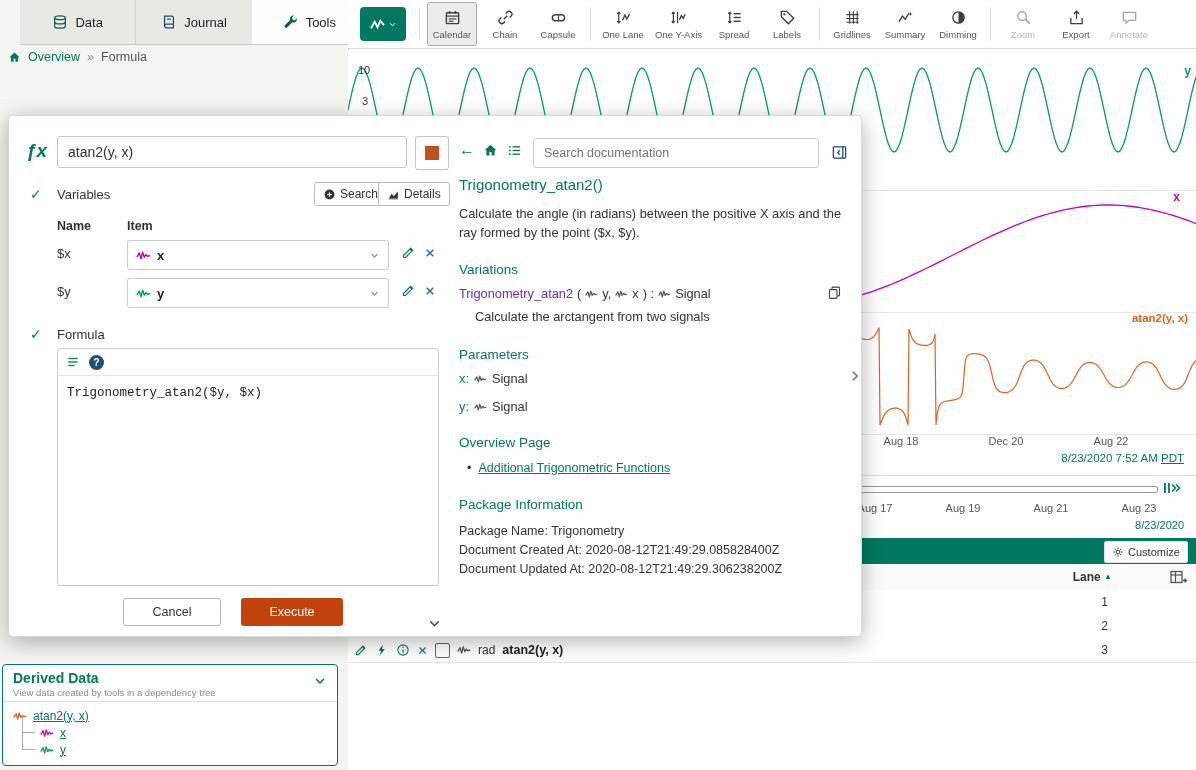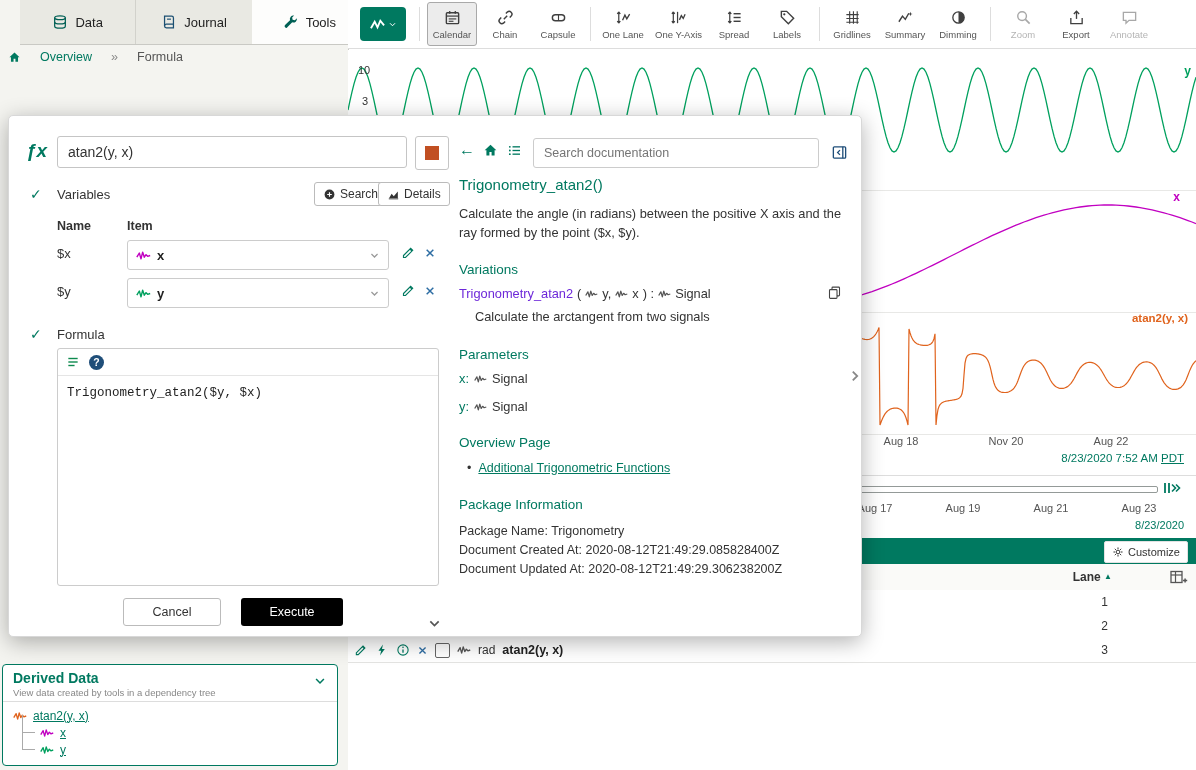--- a/index.html
+++ b/index.html
@@ -6,21 +6,21 @@
   body{width:1196px;height:770px;position:relative;overflow:hidden;background:#fff;
        font-family:"Liberation Sans","DejaVu Sans",sans-serif;font-size:12px;color:#333;}
   .abs{position:absolute;}
   svg.ic{display:inline-block;vertical-align:middle;}
   
   #left-panel{position:absolute;left:0;top:0;width:348px;height:770px;background:#f4f4f0;border-right:1px solid #c9c9c4;}
   #tabbar{position:absolute;left:0;top:0;width:348px;height:44px;background:#e9e9e3;border-bottom:1px solid #c9c9c4;display:flex;margin-left:20px;}
   .tab{flex:1;display:flex;align-items:center;justify-content:center;gap:7px;font-size:13px;color:#222;border-right:1px solid #d2d2cc;cursor:pointer;}
   .tab.active{background:#fdfdfc;}
   .tab .ic{color:#006055;}
-  #breadcrumb{position:absolute;left:8px;top:50px;display:flex;align-items:center;gap:19px;font-size:12.5px;}
+  #breadcrumb{position:absolute;left:8px;top:50px;display:flex;align-items:center;gap:7px;font-size:12.5px;}
   #breadcrumb .crumb-link{color:#007960;}
   #breadcrumb .sep{color:#888;}
   #breadcrumb .crumb-cur{color:#555;}
   
   #main-toolbar{position:absolute;left:348px;top:0;width:848px;height:49px;background:#fff;border-bottom:1px solid #ddd;display:flex;align-items:center;padding-left:12px;box-sizing:border-box;gap:3px;}
   #trend-btn{width:46px;height:34px;background:#007960;border-radius:4px;display:flex;align-items:center;justify-content:center;gap:2px;color:#fff;cursor:pointer;margin-right:6px;}
   .tb-sep{width:1px;height:34px;background:#ddd;margin:0 4px;}
   .tb-item{display:flex;flex-direction:column;align-items:center;justify-content:center;gap:3px;min-width:42px;height:42px;padding:0 3px;color:#3f3f3f;cursor:pointer;border:1px solid transparent;}
   .tb-item .lbl{font-size:9.5px;color:#555;white-space:nowrap;}
   .tb-item.selected{background:#ececec;border:1px solid #a9a9a9;border-radius:3px;}
@@ -60,21 +60,21 @@
   .mini-btn{height:24px;border:1px solid #bbb;border-radius:3px;background:#fff;display:flex;align-items:center;gap:4px;padding:0 8px;font-size:12px;color:#333;cursor:pointer;box-sizing:border-box;}
   .col-head{font-size:12.5px;font-weight:bold;color:#333;}
   .var-select{position:absolute;width:262px;height:30px;border:1px solid #ccc;border-radius:3px;background:#fff;display:flex;align-items:center;gap:6px;padding:0 8px;box-sizing:border-box;cursor:pointer;}
   .var-select .vname{font-size:13px;font-weight:bold;color:#222;}
   .var-select .caret{margin-left:auto;color:#999;}
   #formula-editor{position:absolute;left:48px;top:232px;width:382px;height:238px;border:1px solid #ccc;border-radius:3px;box-sizing:border-box;}
   #editor-toolbar{height:26px;border-bottom:1px solid #e5e5e5;display:flex;align-items:center;gap:9px;padding:0 8px;}
   #help-circle{width:15px;height:15px;border-radius:50%;background:#1f4e79;color:#fff;font-size:10.5px;font-weight:bold;display:flex;align-items:center;justify-content:center;cursor:pointer;}
   #formula-code{padding:10px 9px;font-family:"Liberation Mono","DejaVu Sans Mono",monospace;font-size:12.5px;color:#222;}
   #cancel-btn{position:absolute;left:114px;top:482px;width:98px;height:28px;border:1px solid #bbb;border-radius:3px;background:#fff;font-size:12.5px;color:#333;cursor:pointer;font-family:inherit;}
-  #execute-btn{position:absolute;left:232px;top:482px;width:102px;height:28px;border:none;border-radius:3px;background:#000000;font-size:12.5px;color:#fff;cursor:pointer;font-family:inherit;}
+  #execute-btn{position:absolute;left:232px;top:482px;width:102px;height:28px;border:none;border-radius:3px;background:#c2410c;font-size:12.5px;color:#fff;cursor:pointer;font-family:inherit;}
   #modal-collapse{position:absolute;left:418px;top:500px;color:#555;cursor:pointer;}
   #doc-search{position:absolute;left:524px;top:22px;width:286px;height:30px;border:1px solid #ccc;border-radius:3px;padding:0 10px;box-sizing:border-box;font-size:12.5px;color:#333;font-family:inherit;}
   #doc-title{position:absolute;left:450px;top:60px;font-size:15px;color:#007960;}
   #doc-desc{position:absolute;left:450px;top:88px;width:398px;font-size:12.8px;color:#333;line-height:1.5;}
   .doc-h{position:absolute;font-size:13.5px;color:#007960;}
   #variation-row{position:absolute;left:450px;top:170px;display:flex;align-items:center;gap:4px;font-size:12.8px;color:#333;}
   #variation-row .fn{font-weight:normal;color:#6d28d9;}
   #variation-desc{position:absolute;left:466px;top:193px;font-size:12.8px;color:#333;}
   .param-row{position:absolute;display:flex;align-items:center;gap:5px;font-size:12.8px;}
   .param-row .pn{color:#007960;}
@@ -410,21 +410,21 @@
     <path id="wave-y" stroke="currentColor" fill="none" stroke-width="1.3" d="M0.0,60.0L2.0,50.7L4.0,41.8L6.0,33.8L8.0,27.2L10.0,22.2L12.0,19.1L14.0,18.0L16.0,19.1L18.0,22.2L20.0,27.2L22.0,33.8L24.0,41.8L26.0,50.7L28.0,60.0L30.0,69.3L32.0,78.2L34.0,86.2L36.0,92.8L38.0,97.8L40.0,100.9L42.0,102.0L44.0,100.9L46.0,97.8L48.0,92.8L50.0,86.2L52.0,78.2L54.0,69.3L56.0,60.0L58.0,50.7L60.0,41.8L62.0,33.8L64.0,27.2L66.0,22.2L68.0,19.1L70.0,18.0L72.0,19.1L74.0,22.2L76.0,27.2L78.0,33.8L80.0,41.8L82.0,50.7L84.0,60.0L86.0,69.3L88.0,78.2L90.0,86.2L92.0,92.8L94.0,97.8L96.0,100.9L98.0,102.0L100.0,100.9L102.0,97.8L104.0,92.8L106.0,86.2L108.0,78.2L110.0,69.3L112.0,60.0L114.0,50.7L116.0,41.8L118.0,33.8L120.0,27.2L122.0,22.2L124.0,19.1L126.0,18.0L128.0,19.1L130.0,22.2L132.0,27.2L134.0,33.8L136.0,41.8L138.0,50.7L140.0,60.0L142.0,69.3L144.0,78.2L146.0,86.2L148.0,92.8L150.0,97.8L152.0,100.9L154.0,102.0L156.0,100.9L158.0,97.8L160.0,92.8L162.0,86.2L164.0,78.2L166.0,69.3L168.0,60.0L170.0,50.7L172.0,41.8L174.0,33.8L176.0,27.2L178.0,22.2L180.0,19.1L182.0,18.0L184.0,19.1L186.0,22.2L188.0,27.2L190.0,33.8L192.0,41.8L194.0,50.7L196.0,60.0L198.0,69.3L200.0,78.2L202.0,86.2L204.0,92.8L206.0,97.8L208.0,100.9L210.0,102.0L212.0,100.9L214.0,97.8L216.0,92.8L218.0,86.2L220.0,78.2L222.0,69.3L224.0,60.0L226.0,50.7L228.0,41.8L230.0,33.8L232.0,27.2L234.0,22.2L236.0,19.1L238.0,18.0L240.0,19.1L242.0,22.2L244.0,27.2L246.0,33.8L248.0,41.8L250.0,50.7L252.0,60.0L254.0,69.3L256.0,78.2L258.0,86.2L260.0,92.8L262.0,97.8L264.0,100.9L266.0,102.0L268.0,100.9L270.0,97.8L272.0,92.8L274.0,86.2L276.0,78.2L278.0,69.3L280.0,60.0L282.0,50.7L284.0,41.8L286.0,33.8L288.0,27.2L290.0,22.2L292.0,19.1L294.0,18.0L296.0,19.1L298.0,22.2L300.0,27.2L302.0,33.8L304.0,41.8L306.0,50.7L308.0,60.0L310.0,69.3L312.0,78.2L314.0,86.2L316.0,92.8L318.0,97.8L320.0,100.9L322.0,102.0L324.0,100.9L326.0,97.8L328.0,92.8L330.0,86.2L332.0,78.2L334.0,69.3L336.0,60.0L338.0,50.7L340.0,41.8L342.0,33.8L344.0,27.2L346.0,22.2L348.0,19.1L350.0,18.0L352.0,19.1L354.0,22.2L356.0,27.2L358.0,33.8L360.0,41.8L362.0,50.7L364.0,60.0L366.0,69.3L368.0,78.2L370.0,86.2L372.0,92.8L374.0,97.8L376.0,100.9L378.0,102.0L380.0,100.9L382.0,97.8L384.0,92.8L386.0,86.2L388.0,78.2L390.0,69.3L392.0,60.0L394.0,50.7L396.0,41.8L398.0,33.8L400.0,27.2L402.0,22.2L404.0,19.1L406.0,18.0L408.0,19.1L410.0,22.2L412.0,27.2L414.0,33.8L416.0,41.8L418.0,50.7L420.0,60.0L422.0,69.3L424.0,78.2L426.0,86.2L428.0,92.8L430.0,97.8L432.0,100.9L434.0,102.0L436.0,100.9L438.0,97.8L440.0,92.8L442.0,86.2L444.0,78.2L446.0,69.3L448.0,60.0L450.0,50.7L452.0,41.8L454.0,33.8L456.0,27.2L458.0,22.2L460.0,19.1L462.0,18.0L464.0,19.1L466.0,22.2L468.0,27.2L470.0,33.8L472.0,41.8L474.0,50.7L476.0,60.0L478.0,69.3L480.0,78.2L482.0,86.2L484.0,92.8L486.0,97.8L488.0,100.9L490.0,102.0L492.0,100.9L494.0,97.8L496.0,92.8L498.0,86.2L500.0,78.2L502.0,69.3L504.0,60.0L506.0,50.7L508.0,41.8L510.0,33.8L512.0,27.2L514.0,22.2L516.0,19.1L518.0,18.0L520.0,19.1L522.0,22.2L524.0,27.2L526.0,33.8L528.0,41.8L530.0,50.7L532.0,60.0L534.0,69.3L536.0,78.2L538.0,86.2L540.0,92.8L542.0,97.8L544.0,100.9L546.0,102.0L548.0,100.9L550.0,97.8L552.0,92.8L554.0,86.2L556.0,78.2L558.0,69.3L560.0,60.0L562.0,50.7L564.0,41.8L566.0,33.8L568.0,27.2L570.0,22.2L572.0,19.1L574.0,18.0L576.0,19.1L578.0,22.2L580.0,27.2L582.0,33.8L584.0,41.8L586.0,50.7L588.0,60.0L590.0,69.3L592.0,78.2L594.0,86.2L596.0,92.8L598.0,97.8L600.0,100.9L602.0,102.0L604.0,100.9L606.0,97.8L608.0,92.8L610.0,86.2L612.0,78.2L614.0,69.3L616.0,60.0L618.0,50.7L620.0,41.8L622.0,33.8L624.0,27.2L626.0,22.2L628.0,19.1L630.0,18.0L632.0,19.1L634.0,22.2L636.0,27.2L638.0,33.8L640.0,41.8L642.0,50.7L644.0,60.0L646.0,69.3L648.0,78.2L650.0,86.2L652.0,92.8L654.0,97.8L656.0,100.9L658.0,102.0L660.0,100.9L662.0,97.8L664.0,92.8L666.0,86.2L668.0,78.2L670.0,69.3L672.0,60.0L674.0,50.7L676.0,41.8L678.0,33.8L680.0,27.2L682.0,22.2L684.0,19.1L686.0,18.0L688.0,19.1L690.0,22.2L692.0,27.2L694.0,33.8L696.0,41.8L698.0,50.7L700.0,60.0L702.0,69.3L704.0,78.2L706.0,86.2L708.0,92.8L710.0,97.8L712.0,100.9L714.0,102.0L716.0,100.9L718.0,97.8L720.0,92.8L722.0,86.2L724.0,78.2L726.0,69.3L728.0,60.0L730.0,50.7L732.0,41.8L734.0,33.8L736.0,27.2L738.0,22.2L740.0,19.1L742.0,18.0L744.0,19.1L746.0,22.2L748.0,27.2L750.0,33.8L752.0,41.8L754.0,50.7L756.0,60.0L758.0,69.3L760.0,78.2L762.0,86.2L764.0,92.8L766.0,97.8L768.0,100.9L770.0,102.0L772.0,100.9L774.0,97.8L776.0,92.8L778.0,86.2L780.0,78.2L782.0,69.3L784.0,60.0L786.0,50.7L788.0,41.8L790.0,33.8L792.0,27.2L794.0,22.2L796.0,19.1L798.0,18.0L800.0,19.1L802.0,22.2L804.0,27.2L806.0,33.8L808.0,41.8L810.0,50.7L812.0,60.0L814.0,69.3L816.0,78.2L818.0,86.2L820.0,92.8L822.0,97.8L824.0,100.9L826.0,102.0L828.0,100.9L830.0,97.8L832.0,92.8L834.0,86.2L836.0,78.2L838.0,69.3L840.0,60.0L842.0,50.7L844.0,41.8L846.0,33.8L848.0,27.2" style="color: rgb(0, 160, 94);"></path>
     <path id="wave-x" stroke="currentColor" fill="none" stroke-width="1.3" d="M0.0,197.4L4.0,195.4L8.0,193.5L12.0,191.5L16.0,189.5L20.0,187.6L24.0,185.7L28.0,183.9L32.0,182.1L36.0,180.3L40.0,178.6L44.0,176.9L48.0,175.2L52.0,173.6L56.0,172.0L60.0,170.6L64.0,169.1L68.0,167.7L72.0,166.4L76.0,165.2L80.0,164.0L84.0,162.8L88.0,161.8L92.0,160.8L96.0,159.9L100.0,159.1L104.0,158.3L108.0,157.6L112.0,157.0L116.0,156.5L120.0,156.0L124.0,155.7L128.0,155.4L132.0,155.2L136.0,155.0L140.0,155.0L144.0,155.0L148.0,155.2L152.0,155.4L156.0,155.7L160.0,156.0L164.0,156.5L168.0,157.0L172.0,157.6L176.0,158.3L180.0,159.1L184.0,159.9L188.0,160.8L192.0,161.8L196.0,162.8L200.0,164.0L204.0,165.2L208.0,166.4L212.0,167.7L216.0,169.1L220.0,170.6L224.0,172.0L228.0,173.6L232.0,175.2L236.0,176.9L240.0,178.6L244.0,180.3L248.0,182.1L252.0,183.9L256.0,185.7L260.0,187.6L264.0,189.5L268.0,191.5L272.0,193.5L276.0,195.4L280.0,197.4L284.0,199.4L288.0,201.5L292.0,203.5L296.0,205.5L300.0,207.5L304.0,209.6L308.0,211.6L312.0,213.6L316.0,215.6L320.0,217.5L324.0,219.5L328.0,221.4L332.0,223.3L336.0,225.2L340.0,227.0L344.0,228.8L348.0,230.6L352.0,232.3L356.0,234.0L360.0,235.6L364.0,237.2L368.0,238.7L372.0,240.2L376.0,241.6L380.0,242.9L384.0,244.2L388.0,245.5L392.0,246.6L396.0,247.7L400.0,248.7L404.0,249.7L408.0,250.5L412.0,251.3L416.0,252.1L420.0,252.7L424.0,253.3L428.0,253.8L432.0,254.2L436.0,254.5L440.0,254.7L444.0,254.9L448.0,255.0L452.0,255.0L456.0,254.9L460.0,254.7L464.0,254.5L468.0,254.2L472.0,253.8L476.0,253.3L480.0,252.7L484.0,252.1L488.0,251.3L492.0,250.5L496.0,249.7L500.0,248.7L504.0,247.7L508.0,246.6L512.0,245.5L516.0,244.2L520.0,242.9L524.0,241.6L528.0,240.2L532.0,238.7L536.0,237.2L540.0,235.6L544.0,234.0L548.0,232.3L552.0,230.6L556.0,228.8L560.0,227.0L564.0,225.2L568.0,223.3L572.0,221.4L576.0,219.5L580.0,217.5L584.0,215.6L588.0,213.6L592.0,211.6L596.0,209.6L600.0,207.5L604.0,205.5L608.0,203.5L612.0,201.5L616.0,199.4L620.0,197.4L624.0,195.4L628.0,193.5L632.0,191.5L636.0,189.5L640.0,187.6L644.0,185.7L648.0,183.9L652.0,182.1L656.0,180.3L660.0,178.6L664.0,176.9L668.0,175.2L672.0,173.6L676.0,172.0L680.0,170.6L684.0,169.1L688.0,167.7L692.0,166.4L696.0,165.2L700.0,164.0L704.0,162.8L708.0,161.8L712.0,160.8L716.0,159.9L720.0,159.1L724.0,158.3L728.0,157.6L732.0,157.0L736.0,156.5L740.0,156.0L744.0,155.7L748.0,155.4L752.0,155.2L756.0,155.0L760.0,155.0L764.0,155.0L768.0,155.2L772.0,155.4L776.0,155.7L780.0,156.0L784.0,156.5L788.0,157.0L792.0,157.6L796.0,158.3L800.0,159.1L804.0,159.9L808.0,160.8L812.0,161.8L816.0,162.8L820.0,164.0L824.0,165.2L828.0,166.4L832.0,167.7L836.0,169.1L840.0,170.6L844.0,172.0L848.0,173.6" style="color: rgb(193, 0, 193);"></path>
     <path id="wave-a" stroke="currentColor" fill="none" stroke-width="1.2" d="M0.0,325.0L1.0,315.3L2.0,310.4L3.0,308.0L4.0,306.6L5.0,305.8L6.0,305.2L7.0,304.8L8.0,304.6L9.0,304.4L10.0,304.3L11.0,304.3L12.0,304.3L13.0,304.4L14.0,304.5L15.0,304.7L16.0,304.9L17.0,305.2L18.0,305.6L19.0,306.0L20.0,306.7L21.0,307.4L22.0,308.5L23.0,309.8L24.0,311.6L25.0,313.9L26.0,317.0L27.0,320.8L28.0,325.0L29.0,329.0L30.0,332.4L31.0,335.1L32.0,337.1L33.0,338.5L34.0,339.6L35.0,340.4L36.0,341.0L37.0,341.5L38.0,341.8L39.0,342.0L40.0,342.1L41.0,342.1L42.0,342.0L43.0,341.9L44.0,341.7L45.0,341.3L46.0,340.9L47.0,340.3L48.0,339.6L49.0,338.7L50.0,337.6L51.0,336.3L52.0,334.6L53.0,332.6L54.0,330.3L55.0,327.7L56.0,325.0L57.0,322.4L58.0,319.9L59.0,317.8L60.0,316.1L61.0,314.6L62.0,313.5L63.0,312.5L64.0,311.8L65.0,311.3L66.0,310.9L67.0,310.6L68.0,310.4L69.0,310.3L70.0,310.3L71.0,310.4L72.0,310.7L73.0,311.0L74.0,311.4L75.0,312.0L76.0,312.7L77.0,313.5L78.0,314.5L79.0,315.8L80.0,317.3L81.0,318.9L82.0,320.8L83.0,322.9L84.0,325.0L85.0,327.1L86.0,329.1L87.0,330.8L88.0,332.4L89.0,333.7L90.0,334.9L91.0,335.8L92.0,336.5L93.0,337.1L94.0,337.6L95.0,337.9L96.0,338.1L97.0,338.2L98.0,338.2L99.0,338.2L100.0,338.0L101.0,337.7L102.0,337.3L103.0,336.8L104.0,336.1L105.0,335.3L106.0,334.3L107.0,333.2L108.0,331.8L109.0,330.3L110.0,328.6L111.0,326.9L112.0,325.0L113.0,323.2L114.0,321.4L115.0,319.8L116.0,318.3L117.0,317.0L118.0,315.9L119.0,315.0L120.0,314.3L121.0,313.7L122.0,313.2L123.0,312.8L124.0,312.6L125.0,312.5L126.0,312.4L127.0,312.5L128.0,312.6L129.0,312.9L130.0,313.3L131.0,313.8L132.0,314.4L133.0,315.2L134.0,316.1L135.0,317.2L136.0,318.5L137.0,319.9L138.0,321.5L139.0,323.2L140.0,325.0L141.0,326.8L142.0,328.5L143.0,330.1L144.0,331.5L145.0,332.8L146.0,333.9L147.0,334.8L148.0,335.6L149.0,336.2L150.0,336.7L151.0,337.1L152.0,337.4L153.0,337.5L154.0,337.6L155.0,337.5L156.0,337.4L157.0,337.2L158.0,336.8L159.0,336.3L160.0,335.7L161.0,335.0L162.0,334.1L163.0,333.0L164.0,331.7L165.0,330.2L166.0,328.6L167.0,326.8L168.0,325.0L169.0,323.1L170.0,321.4L171.0,319.7L172.0,318.2L173.0,316.8L174.0,315.7L175.0,314.7L176.0,313.9L177.0,313.2L178.0,312.7L179.0,312.3L180.0,312.0L181.0,311.8L182.0,311.8L183.0,311.8L184.0,311.9L185.0,312.1L186.0,312.4L187.0,312.9L188.0,313.5L189.0,314.2L190.0,315.1L191.0,316.3L192.0,317.6L193.0,319.2L194.0,320.9L195.0,322.9L196.0,325.0L197.0,327.1L198.0,329.2L199.0,331.1L200.0,332.7L201.0,334.2L202.0,335.5L203.0,336.5L204.0,337.3L205.0,338.0L206.0,338.6L207.0,339.0L208.0,339.3L209.0,339.6L210.0,339.7L211.0,339.7L212.0,339.6L213.0,339.4L214.0,339.1L215.0,338.7L216.0,338.2L217.0,337.5L218.0,336.5L219.0,335.4L220.0,333.9L221.0,332.2L222.0,330.1L223.0,327.6L224.0,325.0L225.0,322.3L226.0,319.7L227.0,317.4L228.0,315.4L229.0,313.7L230.0,312.4L231.0,311.3L232.0,310.4L233.0,309.7L234.0,309.1L235.0,308.7L236.0,308.3L237.0,308.1L238.0,308.0L239.0,307.9L240.0,307.9L241.0,308.0L242.0,308.2L243.0,308.5L244.0,309.0L245.0,309.6L246.0,310.4L247.0,311.5L248.0,312.9L249.0,314.9L250.0,317.6L251.0,321.0L252.0,325.0L253.0,329.2L254.0,333.0L255.0,336.1L256.0,338.4L257.0,340.2L258.0,341.5L259.0,342.6L260.0,343.3L261.0,344.0L262.0,344.4L263.0,344.8L264.0,345.1L265.0,345.3L266.0,345.5L267.0,345.6L268.0,345.7L269.0,345.7L270.0,345.7L271.0,345.6L272.0,345.4L273.0,345.2L274.0,344.8L275.0,344.2L276.0,343.4L277.0,342.0L278.0,339.6L279.0,334.7L280.0,325.0L281.0,314.3L282.0,308.5L283.0,305.6L284.0,304.0L285.0,303.0L286.0,302.3L287.0,301.8L288.0,301.4L289.0,301.1L290.0,300.9L291.0,300.7L292.0,300.5L293.0,300.3L294.0,300.2L295.0,300.0L296.0,299.8L297.0,299.7L298.0,299.5L299.0,299.2L300.0,299.0L301.0,298.6L302.0,298.2L303.0,297.6L304.0,296.7L305.0,295.3L306.0,292.6L307.0,286.9L308.0,375.0L309.0,364.3L310.0,359.5L311.0,357.2L312.0,356.0L313.0,355.2L314.0,354.7L315.0,354.4L316.0,354.2L317.0,354.1L318.0,354.0L319.0,354.0L320.0,354.0L321.0,354.1L322.0,354.2L323.0,354.4L324.0,354.6L325.0,354.9L326.0,355.3L327.0,355.7L328.0,356.3L329.0,357.1L330.0,358.1L331.0,359.4L332.0,361.2L333.0,363.5L334.0,366.7L335.0,370.6L336.0,375.0L337.0,279.2L338.0,282.7L339.0,285.4L340.0,287.4L341.0,288.8L342.0,289.9L343.0,290.7L344.0,291.3L345.0,291.7L346.0,292.0L347.0,292.2L348.0,292.3L349.0,292.3L350.0,292.3L351.0,292.1L352.0,291.9L353.0,291.5L354.0,291.1L355.0,290.6L356.0,289.8L357.0,289.0L358.0,287.9L359.0,286.5L360.0,284.8L361.0,282.8L362.0,280.4L363.0,277.8L364.0,275.0L365.0,372.3L366.0,369.8L367.0,367.7L368.0,365.9L369.0,364.5L370.0,363.3L371.0,362.4L372.0,361.7L373.0,361.1L374.0,360.7L375.0,360.4L376.0,360.2L377.0,360.2L378.0,360.2L379.0,360.3L380.0,360.5L381.0,360.8L382.0,361.3L383.0,361.8L384.0,362.5L385.0,363.4L386.0,364.4L387.0,365.7L388.0,367.2L389.0,368.9L390.0,370.8L391.0,372.9L392.0,375.0L393.0,277.1L394.0,279.1L395.0,280.9L396.0,282.5L397.0,283.8L398.0,284.9L399.0,285.9L400.0,286.6L401.0,287.2L402.0,287.7L403.0,288.0L404.0,288.2L405.0,288.3L406.0,288.3L407.0,288.2L408.0,288.0L409.0,287.7L410.0,287.3L411.0,286.8L412.0,286.2L413.0,285.3L414.0,284.4L415.0,283.2L416.0,281.9L417.0,280.4L418.0,278.7L419.0,276.9L420.0,375.0L421.0,373.1L422.0,371.4L423.0,369.7L424.0,368.3L425.0,367.0L426.0,365.9L427.0,365.0L428.0,364.2L429.0,363.6L430.0,363.2L431.0,362.8L432.0,362.6L433.0,362.4L434.0,362.4L435.0,362.5L436.0,362.6L437.0,362.9L438.0,363.3L439.0,363.8L440.0,364.4L441.0,365.2L442.0,366.1L443.0,367.2L444.0,368.5L445.0,369.9L446.0,371.5L447.0,373.2L448.0,375.0L449.0,276.8L450.0,278.5L451.0,280.1L452.0,281.5L453.0,282.8L454.0,283.9L455.0,284.8L456.0,285.6L457.0,286.2L458.0,286.7L459.0,287.1L460.0,287.3L461.0,287.5L462.0,287.6L463.0,287.5L464.0,287.4L465.0,287.1L466.0,286.8L467.0,286.3L468.0,285.7L469.0,284.9L470.0,284.0L471.0,282.9L472.0,281.7L473.0,280.2L474.0,278.6L475.0,276.8L476.0,275.0L477.0,373.2L478.0,371.4L479.0,369.7L480.0,368.2L481.0,366.9L482.0,365.7L483.0,364.8L484.0,364.0L485.0,363.3L486.0,362.8L487.0,362.4L488.0,362.1L489.0,361.9L490.0,361.8L491.0,361.8L492.0,362.0L493.0,362.2L494.0,362.5L495.0,363.0L496.0,363.6L497.0,364.3L498.0,365.2L499.0,366.3L500.0,367.7L501.0,369.2L502.0,371.0L503.0,372.9L504.0,375.0L505.0,277.1L506.0,279.1L507.0,281.0L508.0,282.6L509.0,284.1L510.0,285.3L511.0,286.4L512.0,287.2L513.0,287.9L514.0,288.5L515.0,288.9L516.0,289.2L517.0,289.4L518.0,289.5L519.0,289.6L520.0,289.5L521.0,289.3L522.0,289.0L523.0,288.6L524.0,288.0L525.0,287.3L526.0,286.4L527.0,285.2L528.0,283.8L529.0,282.0L530.0,280.0L531.0,277.6L532.0,375.0L533.0,372.4L534.0,369.8L535.0,367.5L536.0,365.6L537.0,363.9L538.0,362.6L539.0,361.5L540.0,360.6L541.0,359.9L542.0,359.3L543.0,358.9L544.0,358.5L545.0,358.3L546.0,358.2L547.0,358.1L548.0,358.1L549.0,358.2L550.0,358.4L551.0,358.8L552.0,359.2L553.0,359.8L554.0,360.7L555.0,361.8L556.0,363.2L557.0,365.2L558.0,367.8L559.0,371.1L560.0,375.0L561.0,279.0L562.0,282.7L563.0,285.7L564.0,288.1L565.0,289.8L566.0,291.2L567.0,292.2L568.0,293.0L569.0,293.7L570.0,294.1L571.0,294.5L572.0,294.8L573.0,295.1L574.0,295.2L575.0,295.3L576.0,295.4L577.0,295.4L578.0,295.4L579.0,295.3L580.0,295.1L581.0,294.8L582.0,294.4L583.0,293.7L584.0,292.8L585.0,291.3L586.0,288.7L587.0,283.8L588.0,375.0L589.0,365.3L590.0,359.5L591.0,356.4L592.0,354.7L593.0,353.6L594.0,352.8L595.0,352.3L596.0,351.8L597.0,351.5L598.0,351.2L599.0,351.0L600.0,350.8L601.0,350.6L602.0,350.5L603.0,350.3L604.0,350.2L605.0,350.0L606.0,349.8L607.0,349.6L608.0,349.4L609.0,349.1L610.0,348.7L611.0,348.2L612.0,347.4L613.0,346.2L614.0,343.8L615.0,338.3L616.0,325.0L617.0,313.1L618.0,308.5L619.0,306.4L620.0,305.3L621.0,304.7L622.0,304.3L623.0,304.0L624.0,303.8L625.0,303.7L626.0,303.7L627.0,303.7L628.0,303.7L629.0,303.8L630.0,303.9L631.0,304.1L632.0,304.3L633.0,304.6L634.0,305.0L635.0,305.4L636.0,306.0L637.0,306.7L638.0,307.7L639.0,309.0L640.0,310.7L641.0,313.1L642.0,316.3L643.0,320.4L644.0,325.0L645.0,329.4L646.0,333.0L647.0,335.7L648.0,337.7L649.0,339.2L650.0,340.2L651.0,341.0L652.0,341.6L653.0,342.0L654.0,342.3L655.0,342.4L656.0,342.5L657.0,342.5L658.0,342.5L659.0,342.3L660.0,342.1L661.0,341.8L662.0,341.3L663.0,340.8L664.0,340.1L665.0,339.2L666.0,338.1L667.0,336.7L668.0,335.0L669.0,333.0L670.0,330.5L671.0,327.8L672.0,325.0L673.0,322.2L674.0,319.7L675.0,317.5L676.0,315.7L677.0,314.3L678.0,313.1L679.0,312.2L680.0,311.5L681.0,311.0L682.0,310.6L683.0,310.3L684.0,310.1L685.0,310.0L686.0,310.1L687.0,310.2L688.0,310.4L689.0,310.7L690.0,311.1L691.0,311.7L692.0,312.4L693.0,313.3L694.0,314.3L695.0,315.6L696.0,317.1L697.0,318.8L698.0,320.7L699.0,322.8L700.0,325.0L701.0,327.1L702.0,329.2L703.0,331.0L704.0,332.6L705.0,333.9L706.0,335.0L707.0,336.0L708.0,336.7L709.0,337.3L710.0,337.7L711.0,338.1L712.0,338.3L713.0,338.4L714.0,338.4L715.0,338.3L716.0,338.1L717.0,337.8L718.0,337.4L719.0,336.9L720.0,336.2L721.0,335.4L722.0,334.4L723.0,333.3L724.0,331.9L725.0,330.4L726.0,328.7L727.0,326.9L728.0,325.0L729.0,323.1L730.0,321.4L731.0,319.7L732.0,318.2L733.0,317.0L734.0,315.9L735.0,315.0L736.0,314.2L737.0,313.6L738.0,313.1L739.0,312.8L740.0,312.5L741.0,312.4L742.0,312.4L743.0,312.4L744.0,312.6L745.0,312.9L746.0,313.2L747.0,313.7L748.0,314.4L749.0,315.2L750.0,316.1L751.0,317.2L752.0,318.5L753.0,319.9L754.0,321.5L755.0,323.2L756.0,325.0L757.0,326.8L758.0,328.5L759.0,330.1L760.0,331.5L761.0,332.8L762.0,333.9L763.0,334.8L764.0,335.6L765.0,336.2L766.0,336.7L767.0,337.1L768.0,337.3L769.0,337.5L770.0,337.5L771.0,337.5L772.0,337.4L773.0,337.1L774.0,336.8L775.0,336.3L776.0,335.7L777.0,334.9L778.0,334.0L779.0,332.9L780.0,331.6L781.0,330.2L782.0,328.6L783.0,326.8L784.0,325.0L785.0,323.2L786.0,321.4L787.0,319.7L788.0,318.2L789.0,316.9L790.0,315.8L791.0,314.8L792.0,314.0L793.0,313.4L794.0,312.8L795.0,312.4L796.0,312.2L797.0,312.0L798.0,311.9L799.0,311.9L800.0,312.0L801.0,312.3L802.0,312.6L803.0,313.0L804.0,313.6L805.0,314.4L806.0,315.3L807.0,316.4L808.0,317.7L809.0,319.3L810.0,321.0L811.0,323.0L812.0,325.0L813.0,327.1L814.0,329.1L815.0,330.9L816.0,332.6L817.0,334.0L818.0,335.2L819.0,336.3L820.0,337.1L821.0,337.8L822.0,338.4L823.0,338.8L824.0,339.1L825.0,339.3L826.0,339.4L827.0,339.4L828.0,339.3L829.0,339.2L830.0,338.9L831.0,338.4L832.0,337.9L833.0,337.2L834.0,336.2L835.0,335.1L836.0,333.7L837.0,331.9L838.0,329.9L839.0,327.5L840.0,325.0L841.0,322.4L842.0,319.9L843.0,317.7L844.0,315.7L845.0,314.1L846.0,312.8L847.0,311.7L848.0,310.8" style="color: rgb(224, 99, 29);"></path>
   </svg>
   <span class="ytick" style="left:10px;top:14px;">10</span>
   <span class="ytick" style="left:14px;top:45px;">3</span>
   <span class="series-label" style="right: 5px; top: 14px; color: rgb(0, 160, 94);">y</span>
   <span class="series-label" style="right: 16px; top: 140px; color: rgb(193, 0, 193);">x</span>
   <span class="series-label" style="right: 8px; top: 262px; font-size: 11.5px; color: rgb(224, 99, 29);">atan2(y, x)</span>
   <span class="xlabel" style="left:523px;">Aug 18</span>
-  <span class="xlabel" style="left:628px;">Nov 20</span>
+  <span class="xlabel" style="left:628px;">Dec 20</span>
   <span class="xlabel" style="left:733px;">Aug 22</span>
   <div id="chart-ts">
     <span>8/23/2020 7:52 AM</span>
     <span class="tz">PDT</span>
   </div>
   <div id="chart-hr"></div>
   <div id="range-track"></div>
   <svg id="range-grip" class="ic" width="20" height="14">
       <use href="#i-grip"></use>
     </svg>

